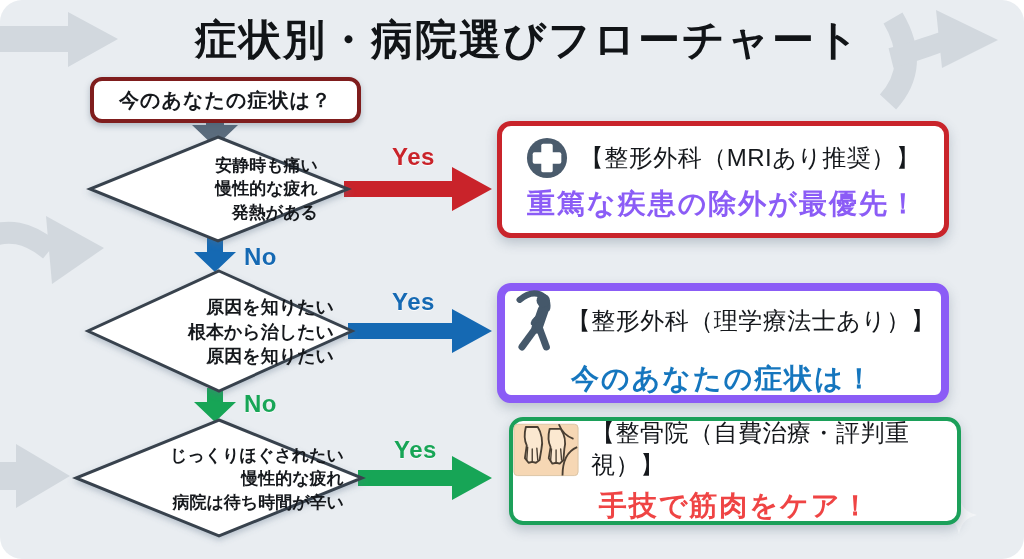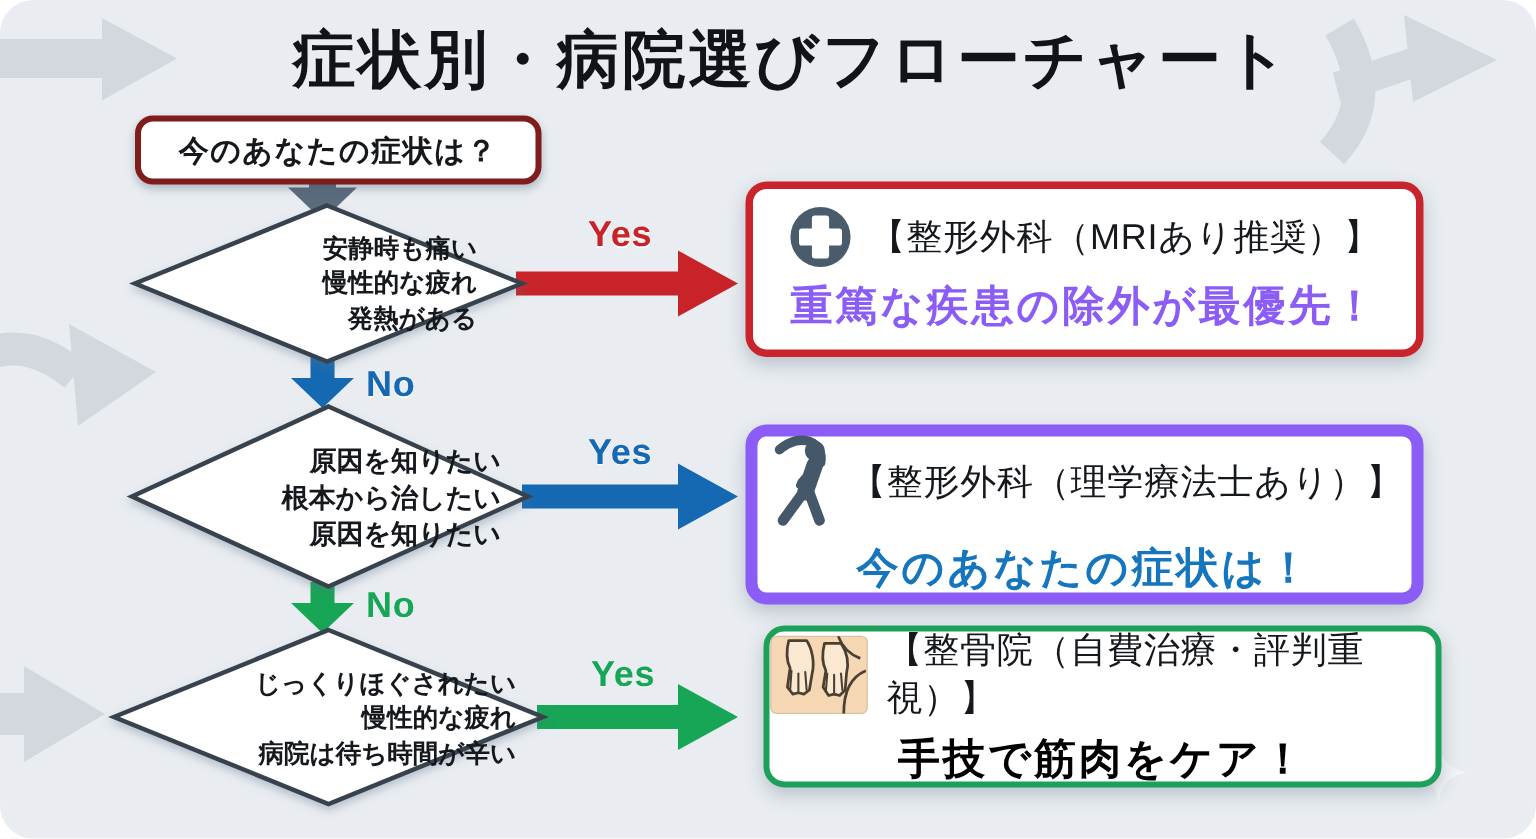--- a/index.html
+++ b/index.html
@@ -20,21 +20,21 @@
   .lbl-red{color:#c9232a;} .lbl-blue{color:#1569b3;} .lbl-green:{color:#17a556;}
   .lbl-green{color:#17a556;}
   .result{left:497px;width:452px;background:#ffffff;border-radius:14px;display:flex;flex-direction:column;
     justify-content:center;align-items:center;gap:6px;box-shadow:0 5px 12px rgba(80,100,120,.30);box-sizing:border-box;}
   .result-red{top:121px;height:117px;border:5px solid #c9242b;}
   .result-blue{top:283px;height:120px;border:8px solid #8b5cf6;}
   .result-green{top:417px;height:108px;border:4px solid #1ca05a;margin-left:12px;}
   .result-head{display:flex;align-items:center;justify-content:center;gap:12px;}
   .result-heading{font-size:24px;font-weight:400;color:#15181c;letter-spacing:.5px;}
   .result-message{font-size:28px;font-weight:900;letter-spacing:2px;}
-  .msg-red{color:#8b5cf6;} .msg-blue{color:#1576be;} .msg-green{color:#000000;}
+  .msg-red{color:#8b5cf6;} .msg-blue{color:#1576be;} .msg-green{color:#ef4444;}
   .icon-wrap{display:flex;align-items:center;justify-content:center;}
 </style>
 </head>
 <body>
 
 <div class="canvas">
 
   <svg class="layer" width="1024" height="559" viewBox="0 0 1024 559">
     <defs>
       <filter id="ds" x="-20%" y="-20%" width="140%" height="140%">

